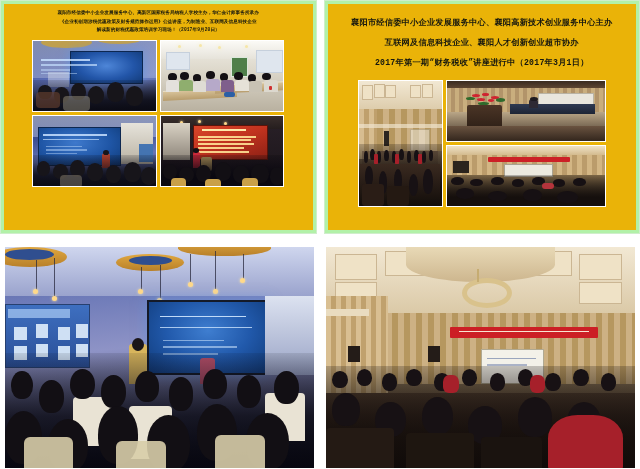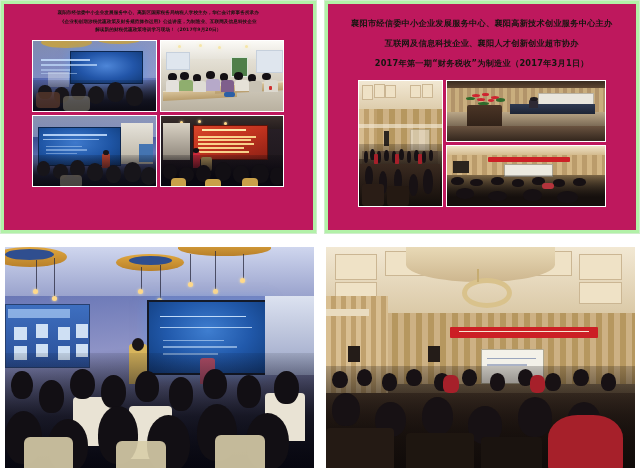--- a/index.html
+++ b/index.html
@@ -32,24 +32,25 @@
     position: relative;
     flex: 1 1 0;
     background: #b2f1a8;
     border: 1px solid #cfeecb;
     box-sizing: border-box;
     overflow: hidden;
   }
   .poster-inner {
     position: absolute;
     inset: 3px;
-    background: #be185d;
+    background: #eab308;
     display: flex;
     flex-direction: column;
     align-items: center;
+    font-family: Liberation Mono, monospace;
   }
   .caption {
     width: 100%;
     box-sizing: border-box;
     text-align: center;
     color: #14160f;
     line-height: 1.5;
   }
 
   
@@ -332,21 +333,21 @@
         </div>
       </div>
     </div>
 
     <div class="poster">
       <div class="poster-inner">
 
         <div class="caption caption-right">
           <span class="line">襄阳市经信委中小企业发展服务中心、襄阳高新技术创业服务中心主办</span>
           <span class="line">互联网及信息科技企业、襄阳人才创新创业超市协办</span>
-          <span class="line">2017年第一期“财务税收”为制造业（2017年3月1日）</span>
+          <span class="line">2017年第一期“财务税收”讲座进行中（2017年3月1日）</span>
         </div>
 
         <div class="rgrid">
 
           <div class="ph">
             <div class="scene s-podium">
               <div class="lay curt"></div>
               <div class="lay" style="left:0;top:0;right:0;height:12%;background:linear-gradient(180deg,#3a2b20,#5d4531)"></div>
               <div class="lay scr" style="left:58%;top:20%;width:34%;height:22%"></div>
               <div class="lay" style="left:40%;top:38%;width:54%;height:16%;background:linear-gradient(180deg,#2f3a52,#1d2435)"></div>

